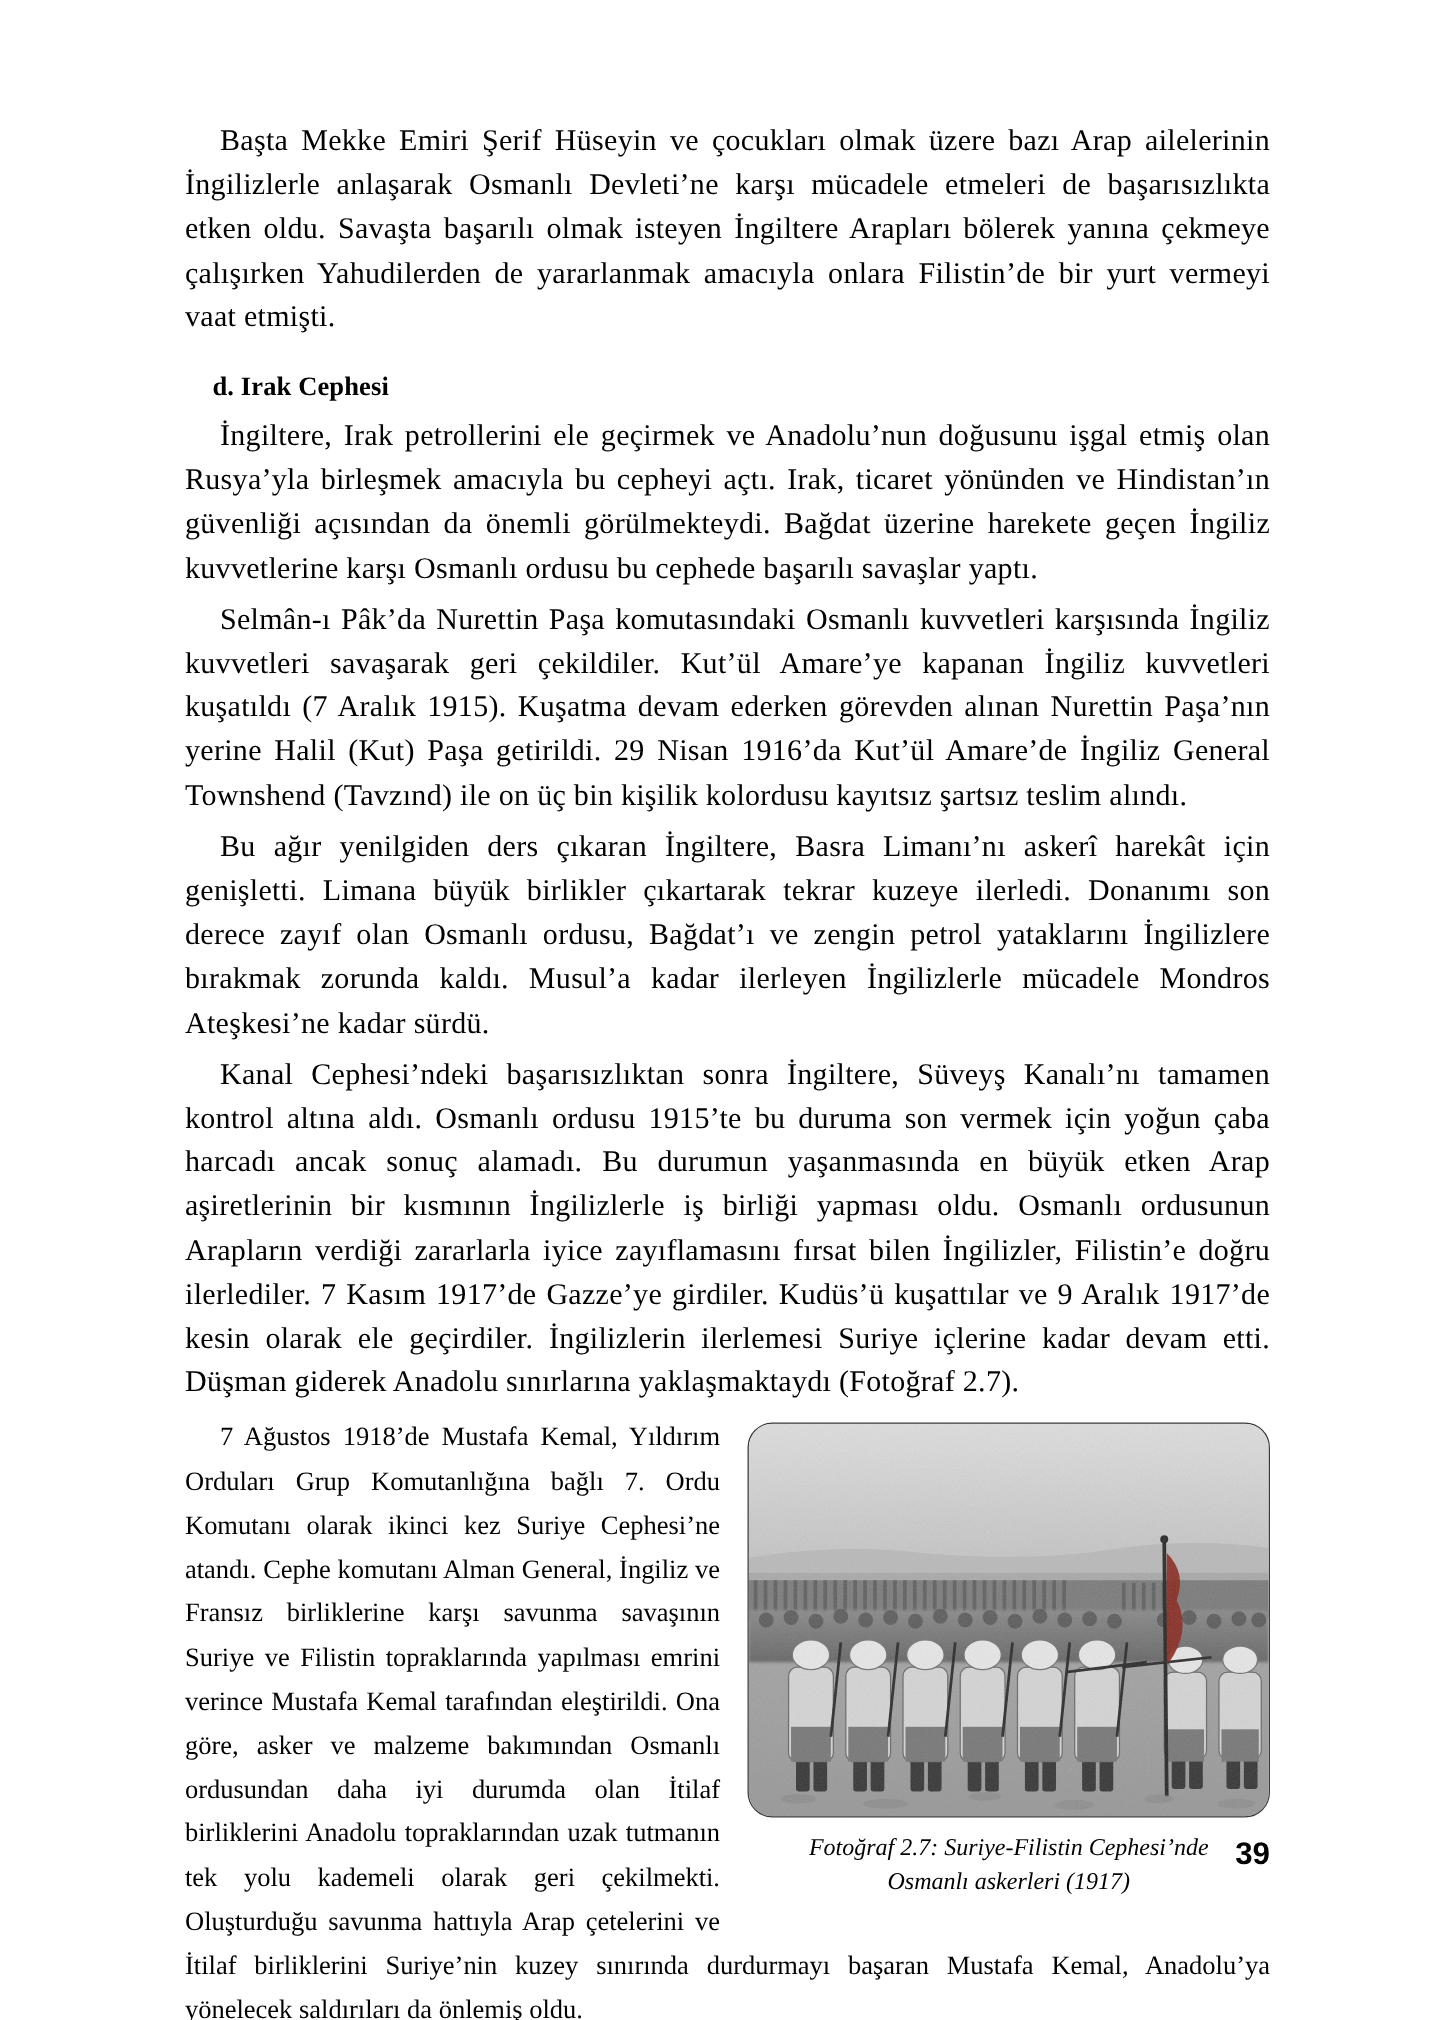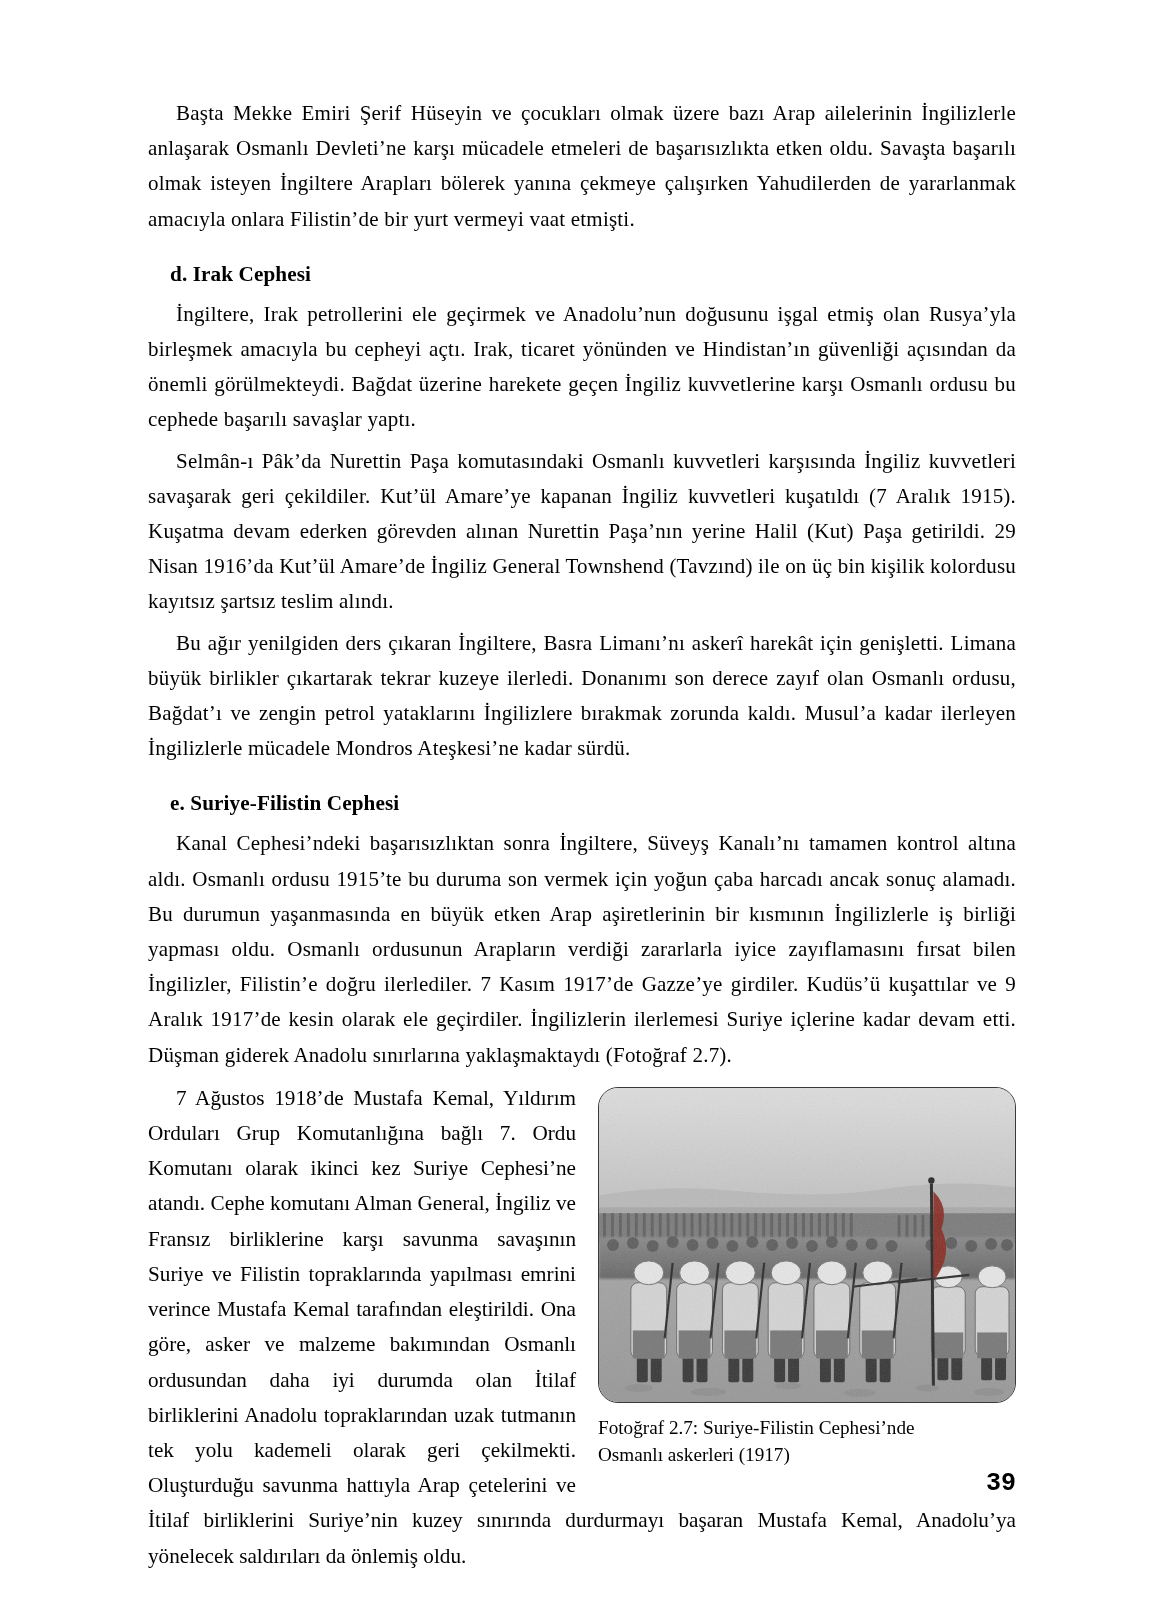--- a/index.html
+++ b/index.html
@@ -22,21 +22,21 @@
     height: 1616px;
   }
   .content {
     position: absolute;
     left: 148px;
     top: 96px;
     width: 868px;
   }
   p.body-par {
     margin: 0 0 0 0;
-    font-size: 21px;
+    font-size: 24px;
     line-height: 35.2px;
     text-align: justify;
     text-indent: 28px;
     hyphens: manual;
     letter-spacing: 0.01em;
   }
   p.body-par + p.body-par {
     margin-top: 6px;
   }
   h3.sub-head {
@@ -65,36 +65,37 @@
     overflow: hidden;
     background: #cfcfcf;
     position: relative;
     box-sizing: border-box;
   }
   .photo-frame svg { display: block; width: 100%; height: 100%; }
   .fig-caption {
     margin-top: 11px;
     font-size: 19.2px;
     line-height: 27px;
-    text-align: left;
+    font-style: italic;
+    text-align: center;
   }
   p.wrapped-par {
     margin: 0;
     font-size: 21.2px;
     line-height: 35.2px;
     text-align: justify;
     text-indent: 28px;
   }
   .page-number {
     position: absolute;
     right: 147px;
     bottom: 118px;
     font-size: 25px;
     font-weight: bold;
-    font-family: Liberation Mono, monospace;
+    font-family: Liberation Sans, sans-serif;
     text-align: right;
   }
   
 </style>
 </head>
 <body>
 
 <div class="page">
 
   <div class="content">
@@ -103,21 +104,20 @@
 
 
     <h3 class="sub-head">d. Irak Cephesi</h3>
 
     <p class="body-par">İngiltere, Irak petrollerini ele geçirmek ve Anadolu’nun doğusunu işgal etmiş olan Rusya’yla birleşmek amacıyla bu cepheyi açtı. Irak, ticaret yönünden ve Hindistan’ın güvenliği açısından da önemli görülmekteydi. Bağdat üzerine harekete geçen İngiliz kuvvetlerine karşı Osmanlı ordusu bu cephede başarılı savaşlar yaptı.</p>
 
     <p class="body-par">Selmân-ı Pâk’da Nurettin Paşa komutasındaki Osmanlı kuvvetleri karşısında İngiliz kuvvetleri savaşarak geri çekildiler. Kut’ül Amare’ye kapanan İngiliz kuvvetleri kuşatıldı (7 Aralık 1915). Kuşatma devam ederken görevden alınan Nurettin Paşa’nın yerine Halil (Kut) Paşa getirildi. 29 Nisan 1916’da Kut’ül Amare’de İngiliz General Townshend (Tavzınd) ile on üç bin kişilik kolordusu kayıtsız şartsız teslim alındı.</p>
 
     <p class="body-par">Bu ağır yenilgiden ders çıkaran İngiltere, Basra Limanı’nı askerî harekât için genişletti. Limana büyük birlikler çıkartarak tekrar kuzeye ilerledi. Donanımı son derece zayıf olan Osmanlı ordusu, Bağdat’ı ve zengin petrol yataklarını İngilizlere bırakmak zorunda kaldı. Musul’a kadar ilerleyen İngilizlerle mücadele Mondros Ateşkesi’ne kadar sürdü.</p>
 
-    <h3 class="sub-head">e. Suriye-Filistin Cephesi</h3>
 
     <p class="body-par">Kanal Cephesi’ndeki başarısızlıktan sonra İngiltere, Süveyş Kanalı’nı tamamen kontrol altına aldı. Osmanlı ordusu 1915’te bu duruma son vermek için yoğun çaba harcadı ancak sonuç alamadı. Bu durumun yaşanmasında en büyük etken Arap aşiretlerinin bir kısmının İngilizlerle iş birliği yapması oldu. Osmanlı ordusunun Arapların verdiği zararlarla iyice zayıflamasını fırsat bilen İngilizler, Filistin’e doğru ilerlediler. 7 Kasım 1917’de Gazze’ye girdiler. Kudüs’ü kuşattılar ve 9 Aralık 1917’de kesin olarak ele geçirdiler. İngilizlerin ilerlemesi Suriye içlerine kadar devam etti. Düşman giderek Anadolu sınırlarına yaklaşmaktaydı (Fotoğraf 2.7).</p>
 
     <div class="wrap-block">
 
       <figure class="figure">
         <div class="photo-frame">
           <svg viewBox="0 0 418 316" preserveAspectRatio="none">
             <defs>
               <linearGradient id="skyGrad" x1="0" y1="0" x2="0" y2="1">

